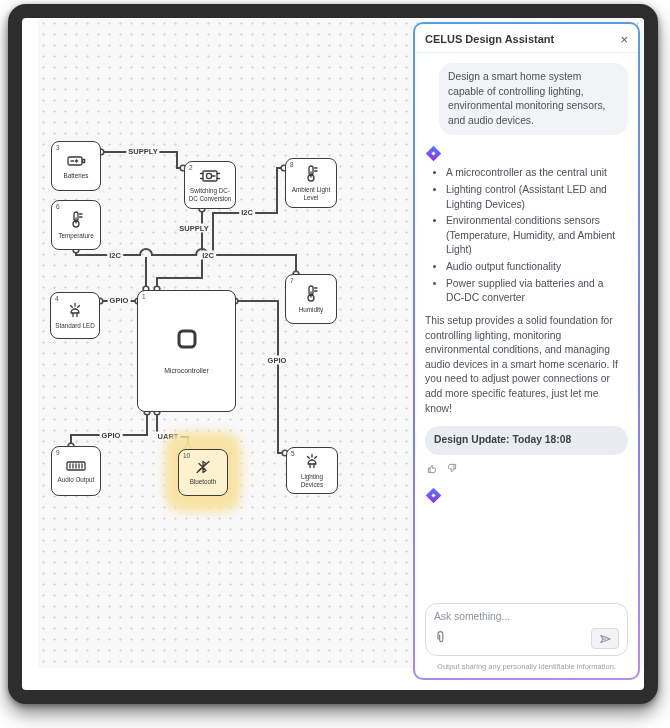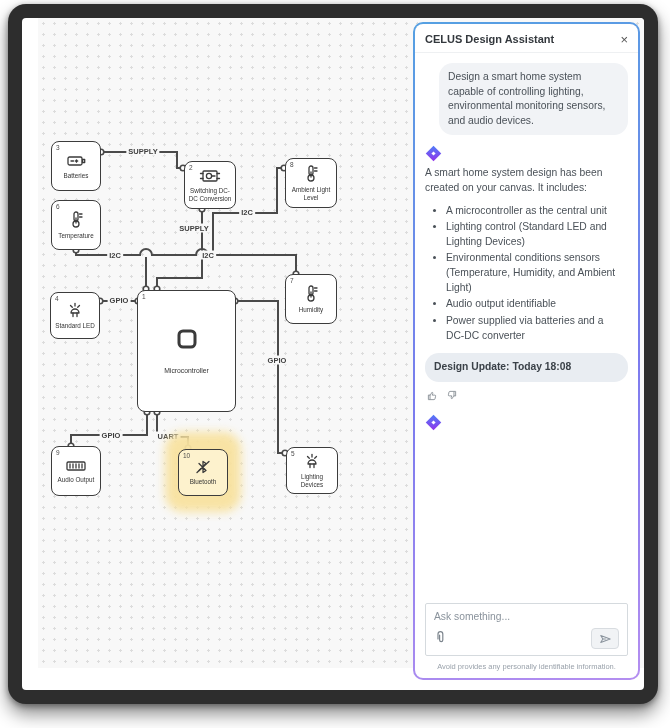--- a/index.html
+++ b/index.html
@@ -36,21 +36,21 @@
   .bubble{background:#f1f3f6;border-radius:14px;padding:7px 9px;margin:0 0 13px 14px;}
   .ai-logo{width:11px;height:11px;margin:3px 2px 7px 3px;transform:rotate(45deg);
            background:linear-gradient(135deg,#4f7df8,#9333ea);display:flex;align-items:center;justify-content:center;}
   .ai-logo::after{content:"";width:3.5px;height:3.5px;background:#fff;}
   .messages p{margin:0 0 8px;}
   .messages ul{margin:0 4px 8px;padding-left:17px;}
   .messages li{margin:2px 0;}
   .update-box{background:#e9edf2;border-radius:14px;padding:7px 9px;font-weight:700;color:#3a4148;margin:10px 0 8px;}
   .thumbs{display:flex;gap:8px;margin:0 0 12px 2px;}
   .thumbs svg{stroke:#8a9097;fill:none;stroke-width:1;}
-  .input-wrap{margin:6px 10px 2px;border:1px solid #d5dade;border-radius:2px;padding:7px 8px 6px;}
+  .input-wrap{margin:6px 10px 2px;border:1px solid #d5dade;border-radius:12px;padding:7px 8px 6px;}
   .input-placeholder{font-size:10.3px;color:#8a939c;}
   .input-row{display:flex;align-items:center;justify-content:space-between;margin-top:6px;}
   .clip svg{stroke:#7c858d;fill:none;stroke-width:1.2;stroke-linecap:round;}
   .send-btn{width:26px;height:19px;background:#f1f3f5;border:1px solid #d8dce0;border-radius:4px;
             display:flex;align-items:center;justify-content:center;}
   .send-btn svg{stroke:#8a939c;fill:none;stroke-width:1.2;stroke-linejoin:round;}
   .disclaimer{font-size:7.5px;color:#9aa2ab;text-align:center;margin:4px 6px 7px;}
 </style>
 </head>
 <body>
@@ -244,28 +244,28 @@
   <div class="chat">
     <div class="chat-header">
       <span class="chat-title">CELUS Design Assistant</span>
       <span class="chat-close">×</span>
     </div>
 
     <div class="messages">
       <div class="bubble">Design a smart home system capable of controlling lighting, environmental monitoring sensors, and audio devices.</div>
 
       <div class="ai-logo"></div>
-      <p>A smart home system design has been created on your canvas. It includes:</p>
       <ul>
         <li>A microcontroller as the central unit</li>
-        <li>Lighting control (Standard LED and Lighting Devices)</li>
+        <li>Lighting control (Assistant LED and Lighting Devices)</li>
         <li>Environmental conditions sensors (Temperature, Humidity, and Ambient Light)</li>
-        <li>Audio output identifiable</li>
+        <li>Audio output functionality</li>
         <li>Power supplied via batteries and a DC-DC converter</li>
       </ul>
+      <p>This setup provides a solid foundation for controlling lighting, monitoring environmental conditions, and managing audio devices in a smart home scenario. If you need to adjust power connections or add more specific features, just let me know!</p>
       <div class="update-box">Design Update: Today 18:08</div>
       <div class="thumbs">
         <span><svg width="11" height="11" viewBox="0 0 12 12">
                   <path d="M1.5,5.5 h1.8 v5 h-1.8 z M3.3,6 l2.2,-3.6 c0.9,0.2 1,0.9 0.7,1.8 l-0.5,1.4 h2.9 c0.8,0 1,0.5 0.8,1.2 l-0.7,2.9 c-0.15,0.6 -0.5,0.8 -1,0.8 h-4.4"></path>
                 </svg></span>
         <span><svg width="11" height="11" viewBox="0 0 12 12">
                   <g transform="rotate(180 6 6)">
                     <path d="M1.5,5.5 h1.8 v5 h-1.8 z M3.3,6 l2.2,-3.6 c0.9,0.2 1,0.9 0.7,1.8 l-0.5,1.4 h2.9 c0.8,0 1,0.5 0.8,1.2 l-0.7,2.9 c-0.15,0.6 -0.5,0.8 -1,0.8 h-4.4"></path>
                   </g>
                 </svg></span>
@@ -285,18 +285,18 @@
                 </svg>
         </span>
         <span class="send-btn">
           <svg width="14" height="12" viewBox="0 0 16 14">
                   <path d="M3,3 L14,7 L3,11 L5.5,7 Z"></path>
                   <line x1="5.5" y1="7" x2="9" y2="7"></line>
                 </svg>
         </span>
       </div>
     </div>
-    <div class="disclaimer">Avoid provides any personally identifiable information.</div>
+    <div class="disclaimer">Output sharing any personally identifiable information.</div>
   </div>
 
 </div>
 </div>
 </div>
 
 </body></html>

